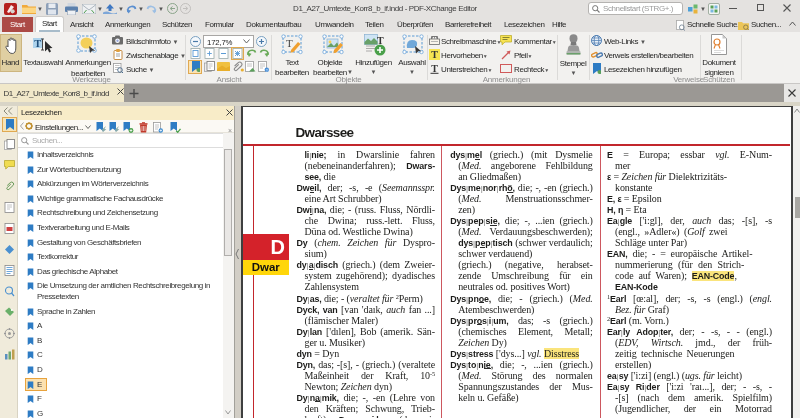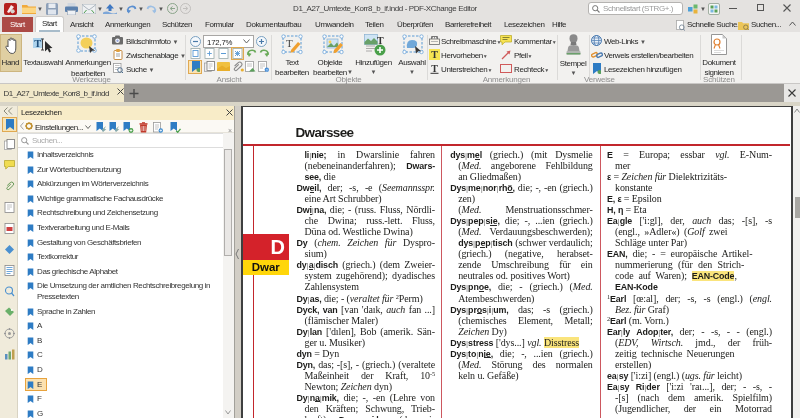--- a/index.html
+++ b/index.html
@@ -126,21 +126,21 @@
 <div class="a" style="left:271px;top:35px;width:1px;height:45px;background:#dbdad8"></div>
 <div class="a" style="left:426.5px;top:35px;width:1px;height:45px;background:#dbdad8"></div>
 <div class="a" style="left:556.5px;top:35px;width:1px;height:45px;background:#dbdad8"></div>
 <div class="a" style="left:588.5px;top:35px;width:1px;height:45px;background:#dbdad8"></div>
 <div class="a" style="left:700px;top:35px;width:1px;height:45px;background:#dbdad8"></div>
 <div class="a" style="left:740.5px;top:35px;width:1px;height:45px;background:#dbdad8"></div>
 <div class="a" style="left:31.5px;top:74.5px;width:120px;text-align:center;font-size:8px;letter-spacing:-0.2px;color:#8d8d8d">Werkzeuge</div>
 <div class="a" style="left:169px;top:74.5px;width:120px;text-align:center;font-size:8px;letter-spacing:-0.2px;color:#8d8d8d">Ansicht</div>
 <div class="a" style="left:288.5px;top:74.5px;width:120px;text-align:center;font-size:8px;letter-spacing:-0.2px;color:#8d8d8d">Objekte</div>
 <div class="a" style="left:446.5px;top:74.5px;width:120px;text-align:center;font-size:8px;letter-spacing:-0.2px;color:#8d8d8d">Anmerkungen</div>
-<div class="a" style="left:584px;top:74.5px;width:120px;text-align:left;font-size:8px;letter-spacing:-0.2px;color:#8d8d8d">Verweise</div>
+<div class="a" style="left:584px;top:74.5px;width:120px;text-align:right;font-size:8px;letter-spacing:-0.2px;color:#8d8d8d">Verweise</div>
 <div class="a" style="left:659px;top:74.5px;width:120px;text-align:center;font-size:8px;letter-spacing:-0.2px;color:#8d8d8d">Schützen</div>
 <div class="a" style="left:0px;top:33.5px;width:22px;height:38px;background:#dfcfa2;border:1px solid #cdb57f"></div>
 <svg class="a" style="left:3px;top:34.5px" width="16" height="22" viewBox="0 0 16 22">
       <path d="M5 12 V5.6 Q5 4.3 6 4.3 Q7 4.3 7 5.6 V4.2 Q7 2.9 8 2.9 Q9 2.9 9 4.2 V4.8 Q9 3.6 10 3.6 Q11 3.6 11 4.9 V5.8 Q11 4.8 11.9 4.8 Q12.8 4.8 12.8 6 V13 Q12.8 18.5 9.2 18.5 Q6.8 18.5 5.6 16.6 L3.1 12.8 Q2.5 11.8 3.3 11.2 Q4.1 10.6 4.9 11.6 Z" fill="#fff" stroke="#555" stroke-width="1"></path>
     </svg>
 <div class="a ui" style="left:1.5px;top:58px;color:#2b2b2b">Hand</div>
 <div class="a" style="left:33px;top:37.5px;width:9.5px;height:10px;background:#aed3ec"></div>
 <svg class="a" style="left:33px;top:36px" width="20" height="19" viewBox="0 0 20 19">
       <text x="1.2" y="11" font-size="10.5" font-weight="bold" fill="#1f4e79" font-family="Liberation Serif">T</text>
       <path d="M9.5 3 v11 M8 3 h3 M8 14 h3" stroke="#444" stroke-width="1"></path>
@@ -610,36 +610,38 @@
       <div class="ind nj">Newton; <i>Zeichen</i> dyn)</div>
       <div><b>Dy<span class="p">|</span>n<span class="u2">a</span><span class="p">|</span>mik,</b> die; -, -en (Lehre von</div>
       <div class="ind">den Kräften; Schwung, Trieb-</div>
       <div class="ind">kraft); <b>Dy<span class="p">|</span>n<span class="u2">a</span><span class="p">|</span>mi<span class="p">|</span>ker</b> (dynami-</div>
     </div>
 <div class="col" style="left:450.2px;top:149.3px;width:142.5px">
       <div><b>dys<span class="p">|</span>m<span class="u2">e</span>l</b> (griech.) (mit Dysmelie</div>
       <div class="ind">(<i>Med.</i> angeborene Fehlbildung</div>
       <div class="ind nj">an Gliedmaßen)</div>
       <div><b>Dys<span class="p">|</span>me<span class="p">|</span>nor<span class="p">|</span>rh<span class="u2">ö</span>,</b> die; -, -en (griech.)</div>
+      <div class="ind">(<i>Med.</i> Menstruationsschmer-</div>
       <div class="ind nj">zen)</div>
-      <div class="ind">(<i>Med.</i> Menstruationsschmer-</div>
       <div><b>Dys<span class="p">|</span>pep<span class="p">|</span>s<span class="u2">ie</span>,</b> die; -, ...ien (griech.)</div>
       <div class="ind">(<i>Med.</i> Verdauungsbeschwerden);</div>
       <div class="ind"><b>dys<span class="p">|</span>p<span class="u2">e</span>p<span class="p">|</span>tisch</b> (schwer verdaulich;</div>
+      <div class="ind nj">schwer verdauend)</div>
       <div class="ind">(griech.) (negative, herabset-</div>
       <div class="ind">zende Umschreibung für ein</div>
       <div class="ind nj">neutrales od. positives Wort)</div>
       <div><b>Dys<span class="p">|</span>pn<span class="u2">o</span>e,</b> die; - (griech.) (<i>Med.</i></div>
       <div class="ind nj">Atembeschwerden)</div>
       <div><b>Dys<span class="p">|</span>pr<span class="u2">o</span>s<span class="p">|</span>i<span class="p">|</span>um,</b> das; -s (griech.)</div>
       <div class="ind">(chemisches Element, Metall;</div>
       <div class="ind nj"><i>Zeichen</i> Dy)</div>
       <div class="nj"><b>Dys<span class="p">|</span>stress</b> ['dys...] <i>vgl.</i> <span class="hl">Disstress</span></div>
       <div><b>Dys<span class="p">|</span>to<span class="p">|</span>n<span class="u2">ie</span>,</b> die; -, ...ien (griech.)</div>
       <div class="ind">(<i>Med.</i> Störung des normalen</div>
+      <div class="ind">Spannungszustandes der Mus-</div>
       <div class="ind nj">keln u. Gefäße)</div>
     </div>
 <div class="col" style="left:607px;top:149.3px;width:165px">
       <div><b>E</b> = Europa; essbar <i>vgl.</i> E-Num-</div>
       <div class="ind nj">mer</div>
       <div class="nj"><b>ε</b> = <i>Zeichen für</i> Dielektrizitäts-</div>
       <div class="ind nj">konstante</div>
       <div class="nj"><b>E, ε</b> = Epsilon</div>
       <div class="nj"><b>H, η</b> = Eta</div>
       <div><b>Ea<span class="p">|</span>gle</b> ['i:gl], der, <i>auch</i> das; -[s], -s</div>

